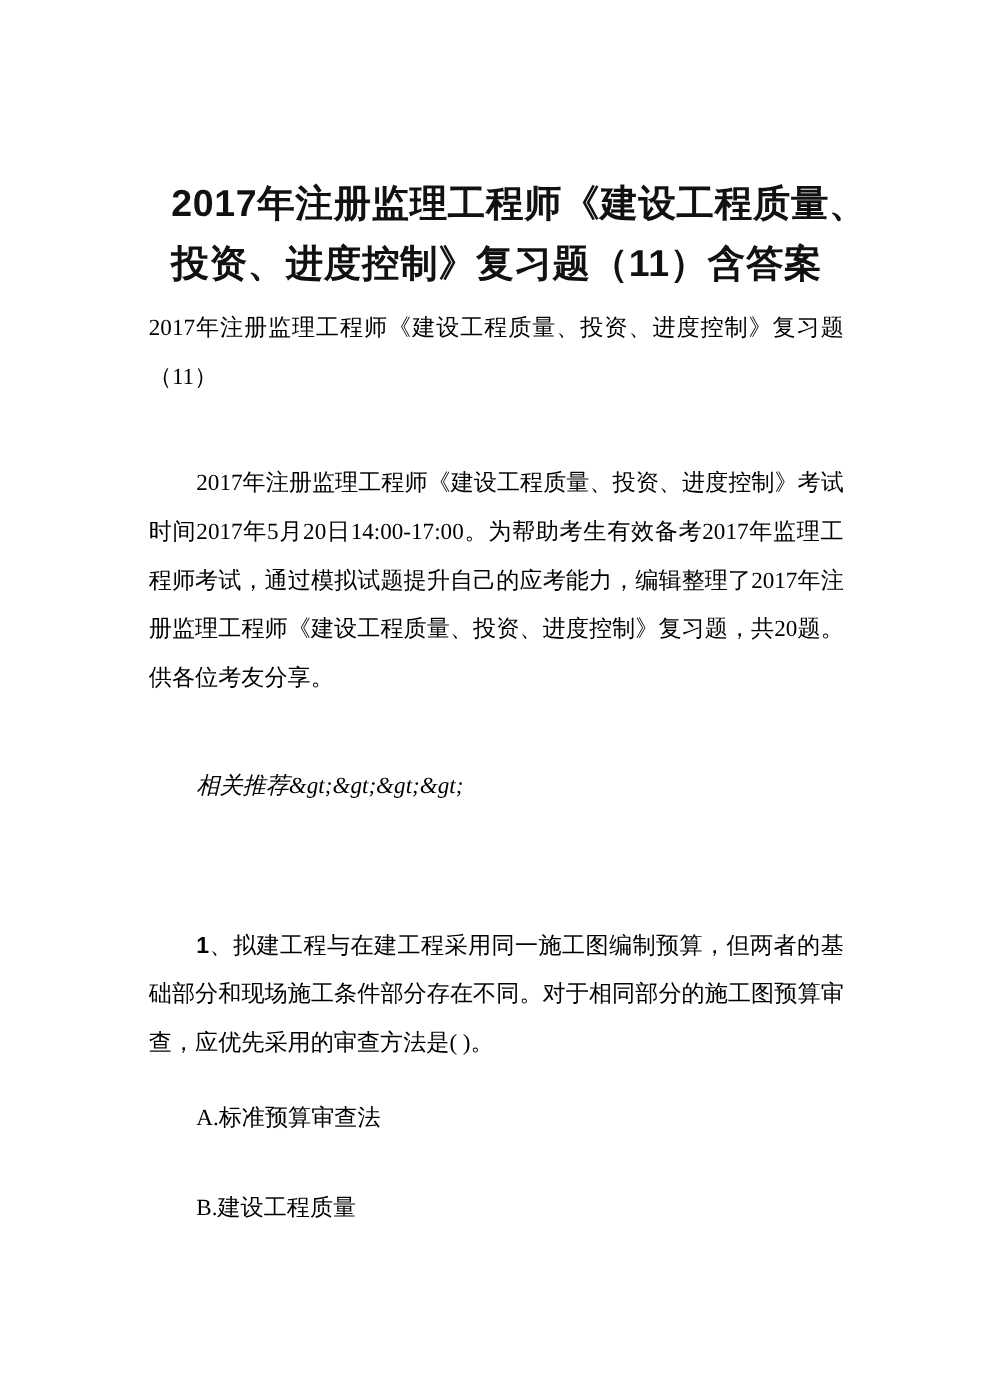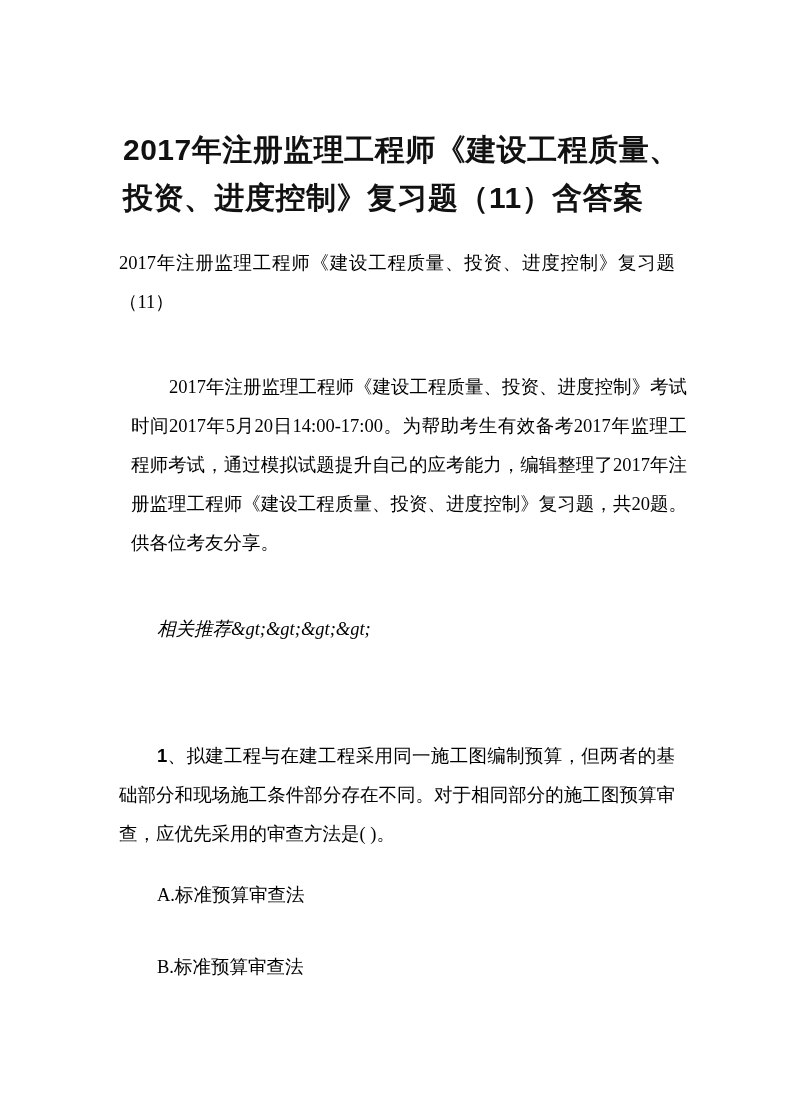--- a/index.html
+++ b/index.html
@@ -19,21 +19,21 @@
       position: absolute;
       left: 119px;
       top: 0;
       width: 556px;
     }
     .title {
       position: absolute;
       left: 0;
       top: 122px;
       width: 560px;
-      margin: 4px;
+      margin: 18px;
       font-family: "Liberation Sans", "DejaVu Sans", sans-serif;
       font-weight: bold;
       font-size: 30px;
       line-height: 48px;
       color: #111111;
       letter-spacing: 0.5px;
     }
     .para {
       position: absolute;
       left: 0;
@@ -41,21 +41,21 @@
       margin: 0;
       font-size: 18.5px;
       line-height: 39px;
       color: #000000;
       text-align: justify;
     }
     .indent {
       text-indent: 38px;
     }
     .subtitle { top: 244px; }
-    .intro { top: 368px; margin-left: 12px; }
+    .intro { top: 368px; }
     .related { top: 610px; font-style: italic; }
     .q1 { top: 736px; }
     .optA { top: 876px; }
     .optB { top: 948px; }
     .qnum {
       font-family: "Liberation Sans", "DejaVu Sans", sans-serif;
       font-weight: bold;
     }
   </style>
 </head>
@@ -67,14 +67,14 @@
   <p class="para subtitle">2017年注册监理工程师《建设工程质量、投资、进度控制》复习题（11）</p>
 
   <p class="para indent intro">2017年注册监理工程师《建设工程质量、投资、进度控制》考试时间2017年5月20日14:00-17:00。为帮助考生有效备考2017年监理工程师考试，通过模拟试题提升自己的应考能力，编辑整理了2017年注册监理工程师《建设工程质量、投资、进度控制》复习题，共20题。供各位考友分享。</p>
 
   <p class="para indent related">相关推荐&amp;gt;&amp;gt;&amp;gt;&amp;gt;</p>
 
   <p class="para indent q1"><span class="qnum">1</span><span>、</span><span>拟建工程与在建工程采用同一施工图编制预算，但两者的基础部分和现场施工条件部分存在不同。对于相同部分的施工图预算审查，应优先采用的审查方法是( )。</span></p>
 
   <p class="para indent optA">A.标准预算审查法</p>
 
-  <p class="para indent optB">B.标准预算审查法</p>
+  <p class="para indent optB">B.建设工程质量</p>
 </div>
 
 </body></html>

